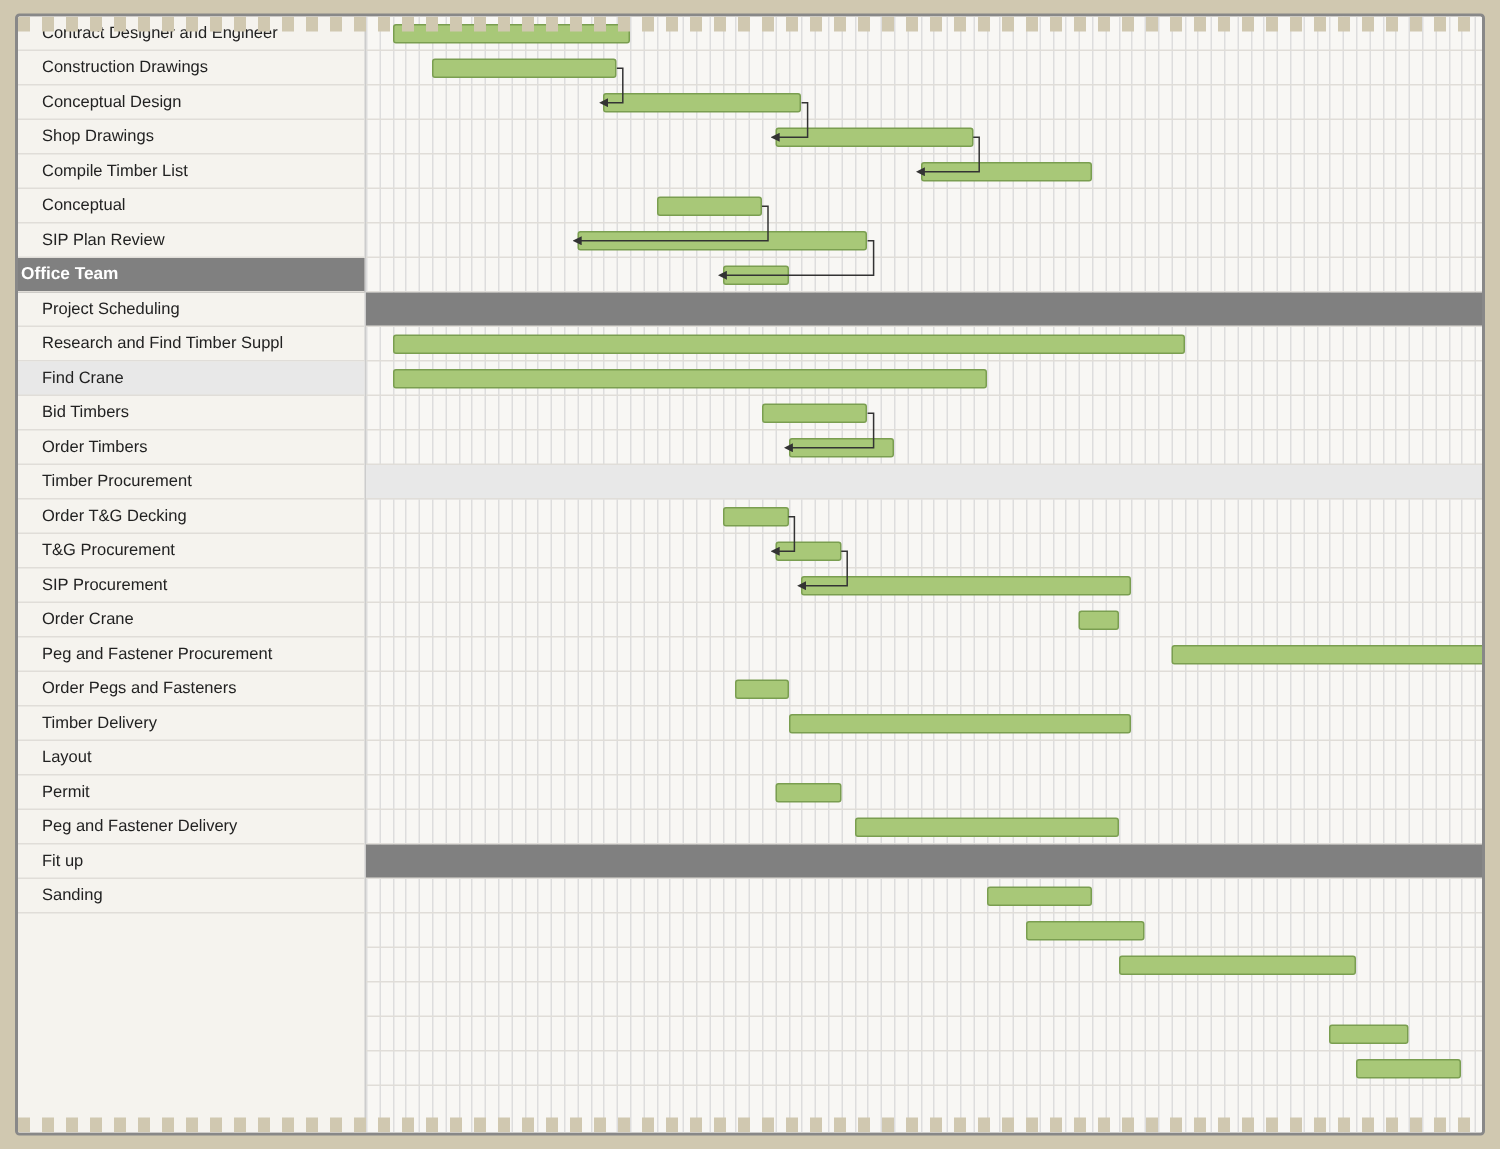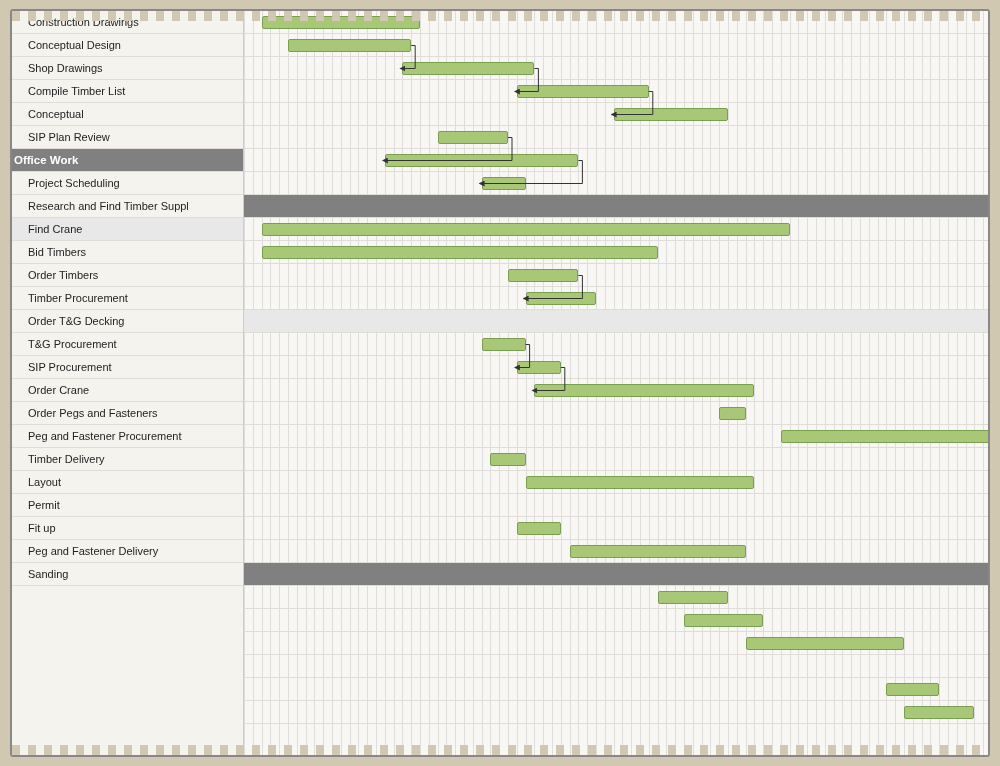--- a/index.html
+++ b/index.html
@@ -122,44 +122,45 @@
       background: #ddd;
     }
   </style>
 </head>
 <body>
 
 <div class="gantt-wrapper">
   <div class="gantt-container">
 
     <div class="task-list" id="task-list-col">
+        <div class="task-row indent">Contract Designer and Engineer</div>
         <div class="task-row indent">Construction Drawings</div>
         <div class="task-row indent">Conceptual Design</div>
         <div class="task-row indent">Shop Drawings</div>
         <div class="task-row indent">Compile Timber List</div>
         <div class="task-row indent">Conceptual</div>
         <div class="task-row indent">SIP Plan Review</div>
-        <div class="task-row group-header">Office Work</div>
+        <div class="task-row group-header">Office Team</div>
         <div class="task-row indent">Project Scheduling</div>
         <div class="task-row indent">Research and Find Timber Suppl</div>
         <div class="task-row highlighted indent">Find Crane</div>
         <div class="task-row indent">Bid Timbers</div>
         <div class="task-row indent">Order Timbers</div>
         <div class="task-row indent">Timber Procurement</div>
         <div class="task-row indent">Order T&amp;G Decking</div>
         <div class="task-row indent">T&amp;G Procurement</div>
         <div class="task-row indent">SIP Procurement</div>
         <div class="task-row indent">Order Crane</div>
+        <div class="task-row indent">Peg and Fastener Procurement</div>
         <div class="task-row indent">Order Pegs and Fasteners</div>
-        <div class="task-row indent">Peg and Fastener Procurement</div>
         <div class="task-row indent">Timber Delivery</div>
         <div class="task-row indent">Layout</div>
         <div class="task-row indent">Permit</div>
+        <div class="task-row indent">Peg and Fastener Delivery</div>
         <div class="task-row indent">Fit up</div>
-        <div class="task-row indent">Peg and Fastener Delivery</div>
         <div class="task-row indent">Sanding</div>
       </div>
 
     <div class="chart-area" id="chart-area-col">
     <div class="vgrid-line" style="left: 0px;"></div>
         <div class="vgrid-line" style="left: 8.8px;"></div>
         <div class="vgrid-line" style="left: 17.6px;"></div>
         <div class="vgrid-line" style="left: 26.4px;"></div>
         <div class="vgrid-line" style="left: 35.2px;"></div>
         <div class="vgrid-line" style="left: 44px;"></div>

